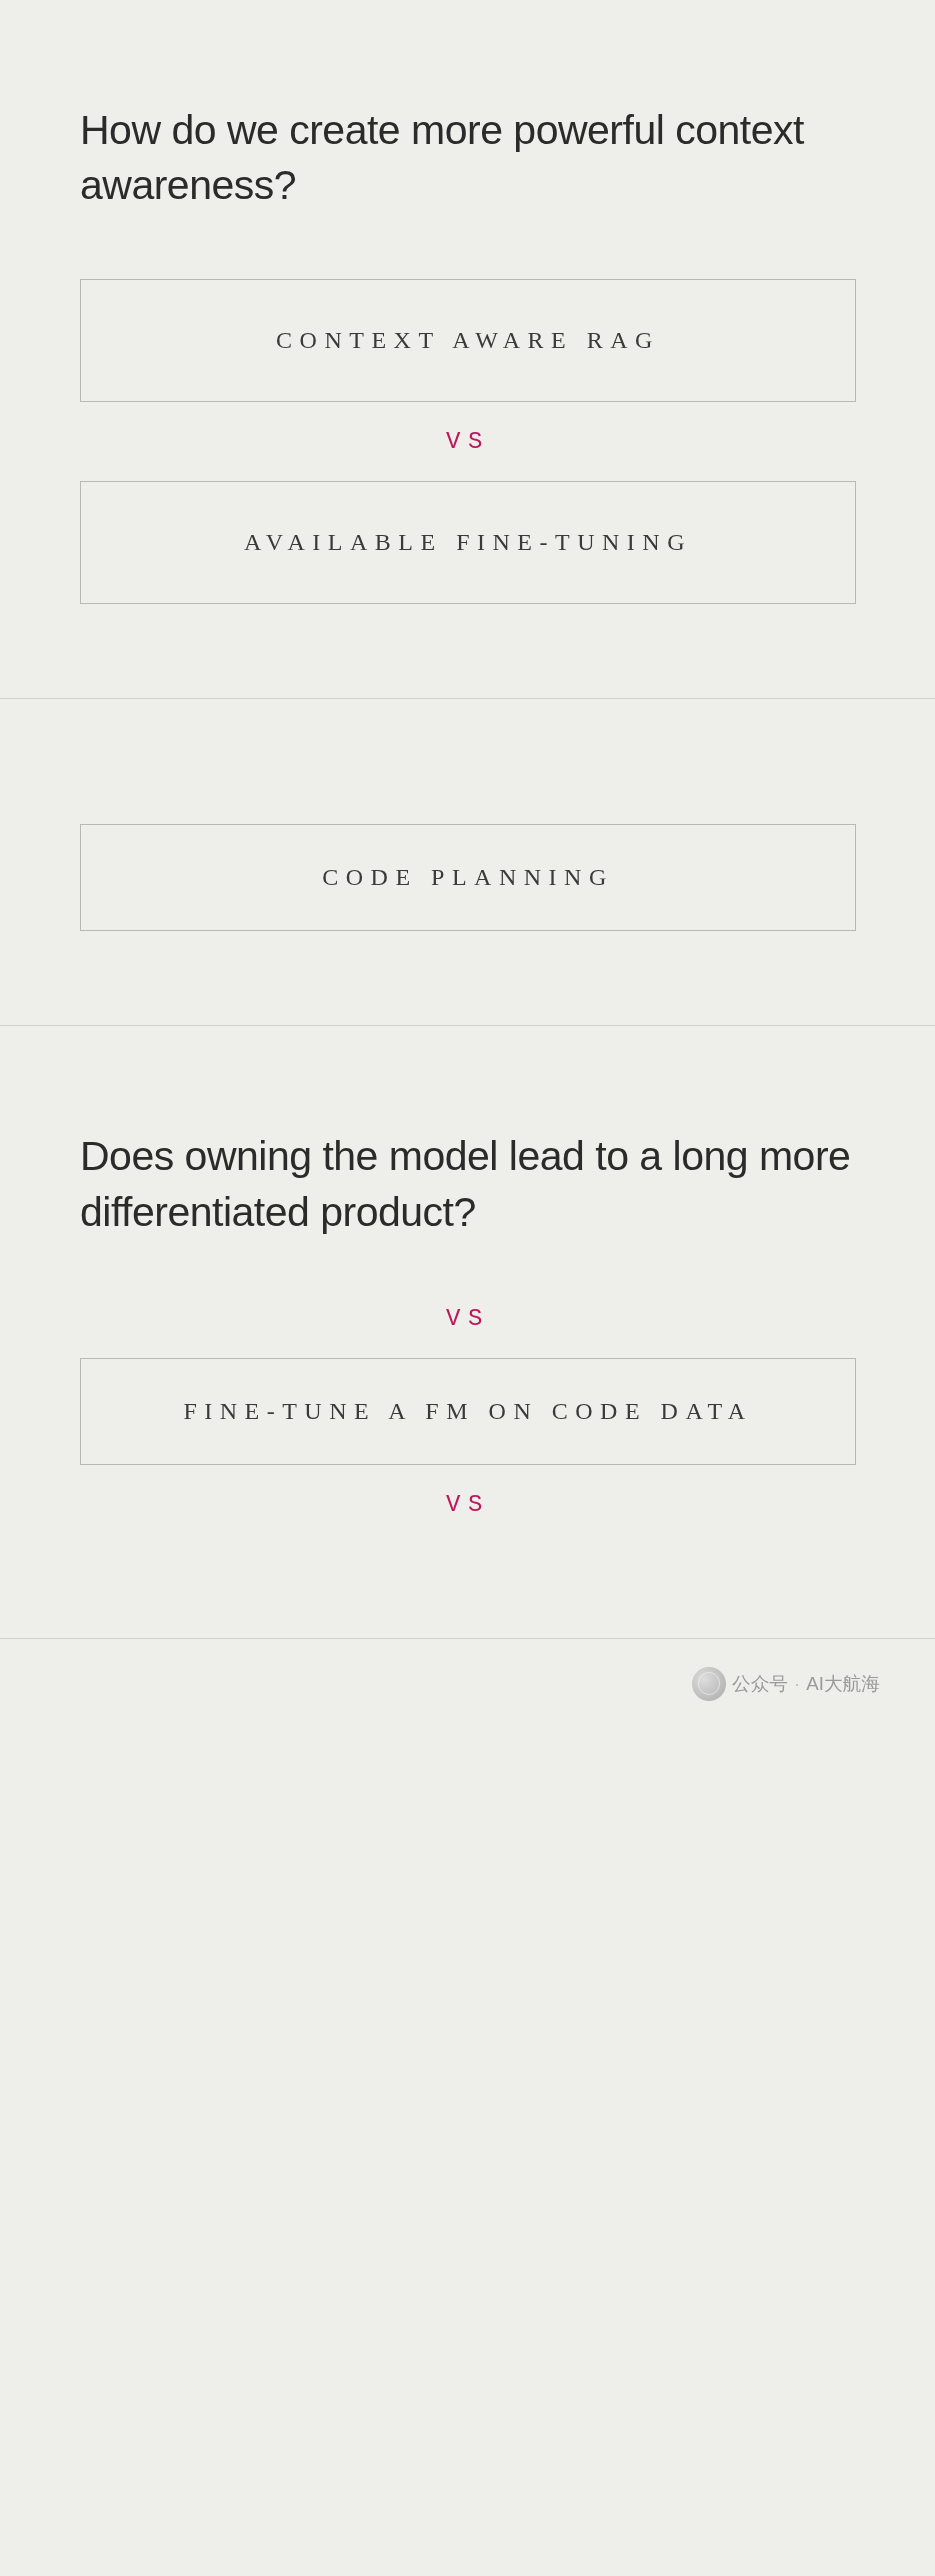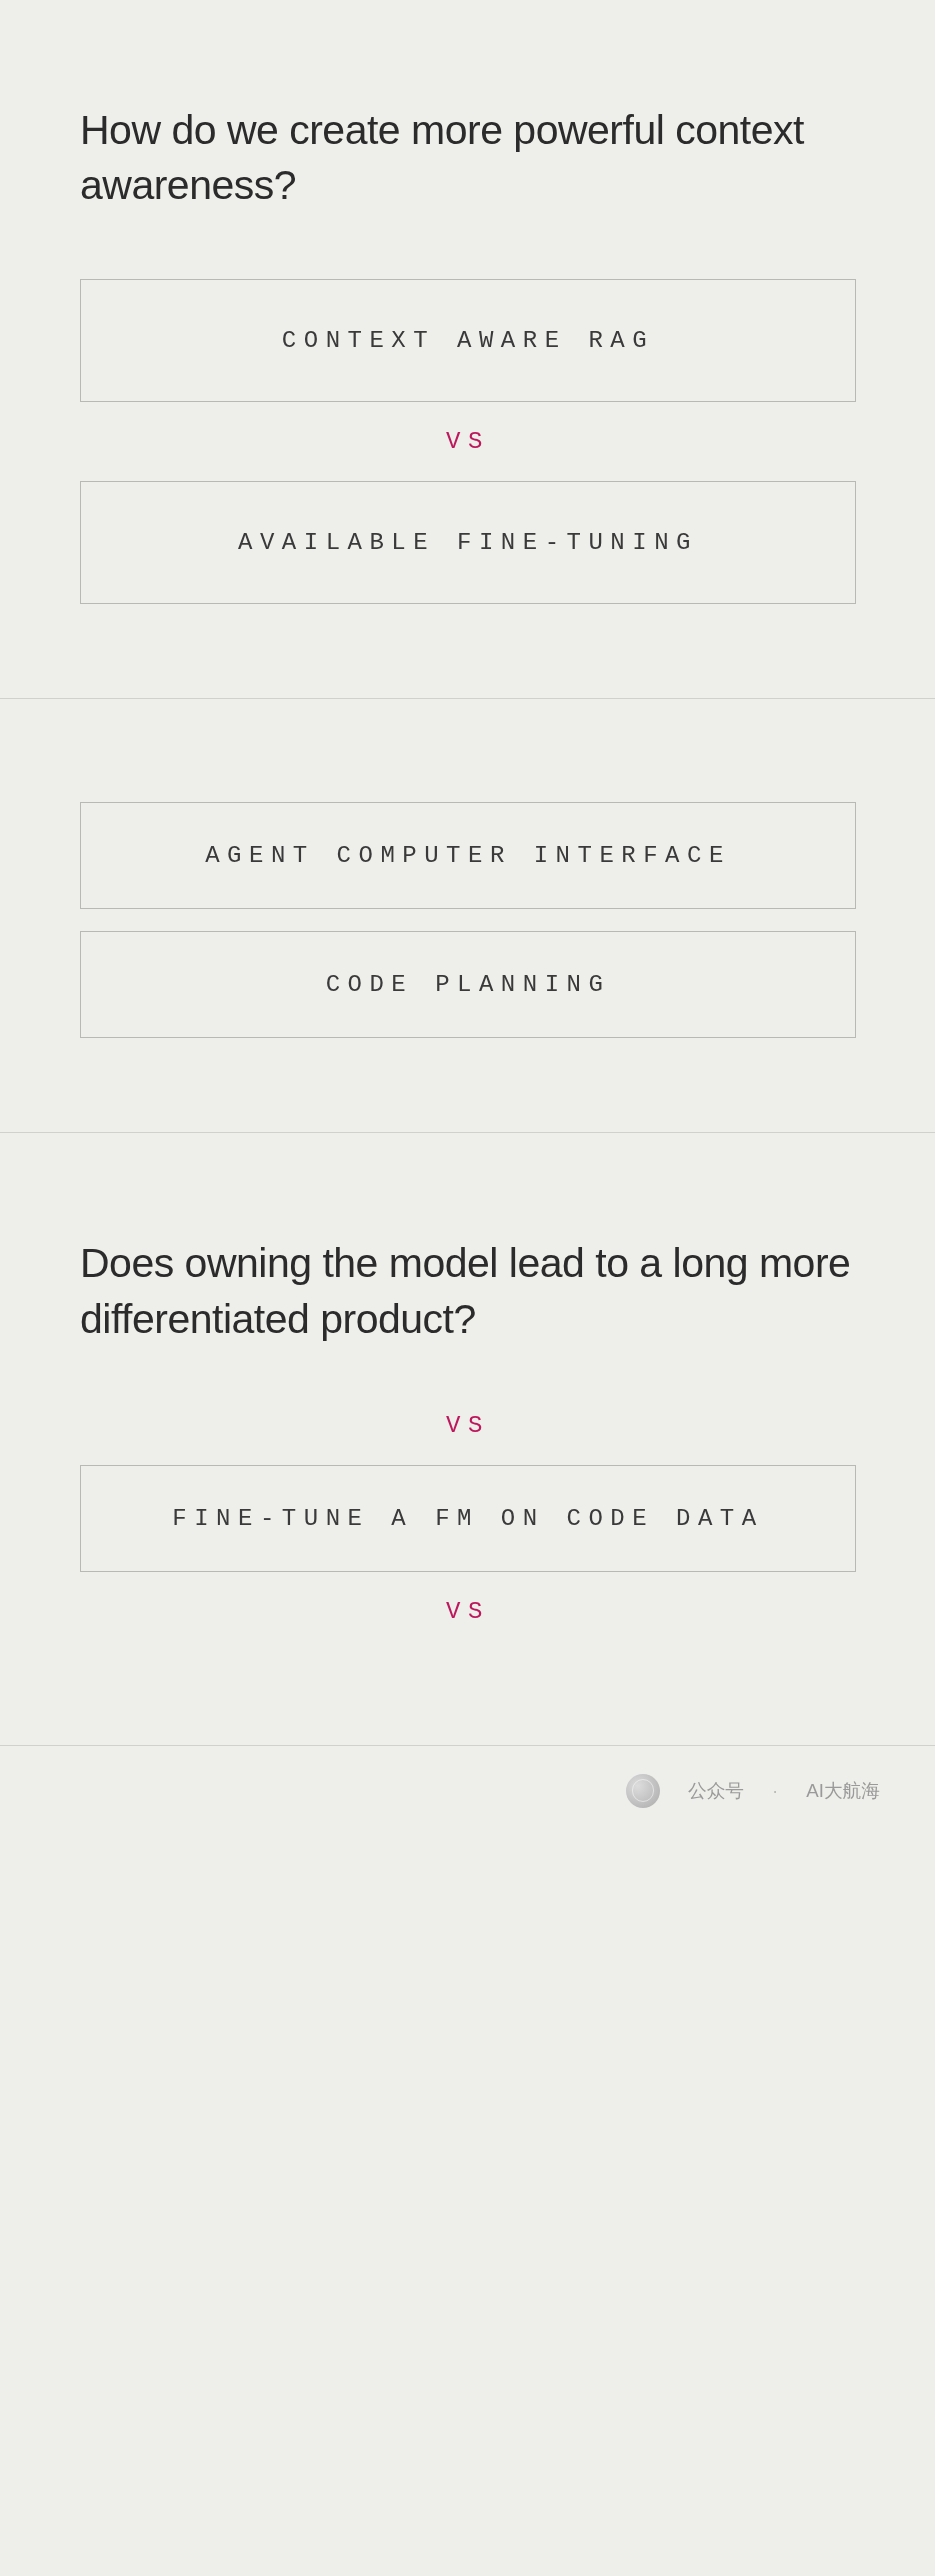--- a/index.html
+++ b/index.html
@@ -26,21 +26,21 @@
       line-height: 1.35;
       color: #2b2b2b;
       margin-bottom: 65px;
       letter-spacing: -0.5px;
     }
     .option-box {
       border: 0.9px solid #b8b8b4;
       background: transparent;
       text-align: center;
       padding: 47px 18.7px;
-      font-family: Liberation Mono, monospace;
+      font-family: Liberation Serif, serif;
       font-size: 24px;
       letter-spacing: 7.5px;
       color: #3a3a3a;
       font-weight: 400;
     }
     .option-box.tight {
       padding: 39px 18.7px;
     }
     .vs {
       text-align: center;
@@ -52,21 +52,21 @@
       font-weight: 500;
     }
     .spacer {
       height: 22.5px;
     }
     .footer {
       display: flex;
       justify-content: flex-end;
       align-items: center;
       padding: 28px 56px 37px 0;
-      gap: 28px;
+      gap: 6px;
       color: #9a9a9a;
       font-size: 18.7px;
     }
     .footer-icon {
       width: 34px;
       height: 34px;
       border-radius: 50%;
       background: radial-gradient(circle at 35% 35%, #ddd, #aaa);
       position: relative;
       flex-shrink: 0;
@@ -86,21 +86,20 @@
 <body>
 
 <div class="section">
   <h2 class="question">How do we create more powerful context awareness?</h2>
   <div class="option-box">CONTEXT AWARE RAG</div>
   <div class="vs">VS</div>
   <div class="option-box">AVAILABLE FINE-TUNING</div>
 </div>
 
 <div class="section">
-  <div class="option-box tight">AGENT COMPUTER INTERFACE</div>
   <div class="spacer"></div>
   <div class="option-box tight">CODE PLANNING</div>
 </div>
 
 <div class="section">
   <h2 class="question">Does owning the model lead to a long more differentiated product?</h2>
   <div class="vs">VS</div>
   <div class="option-box tight">FINE-TUNE A FM ON CODE DATA</div>
   <div class="vs">VS</div>
 </div>

